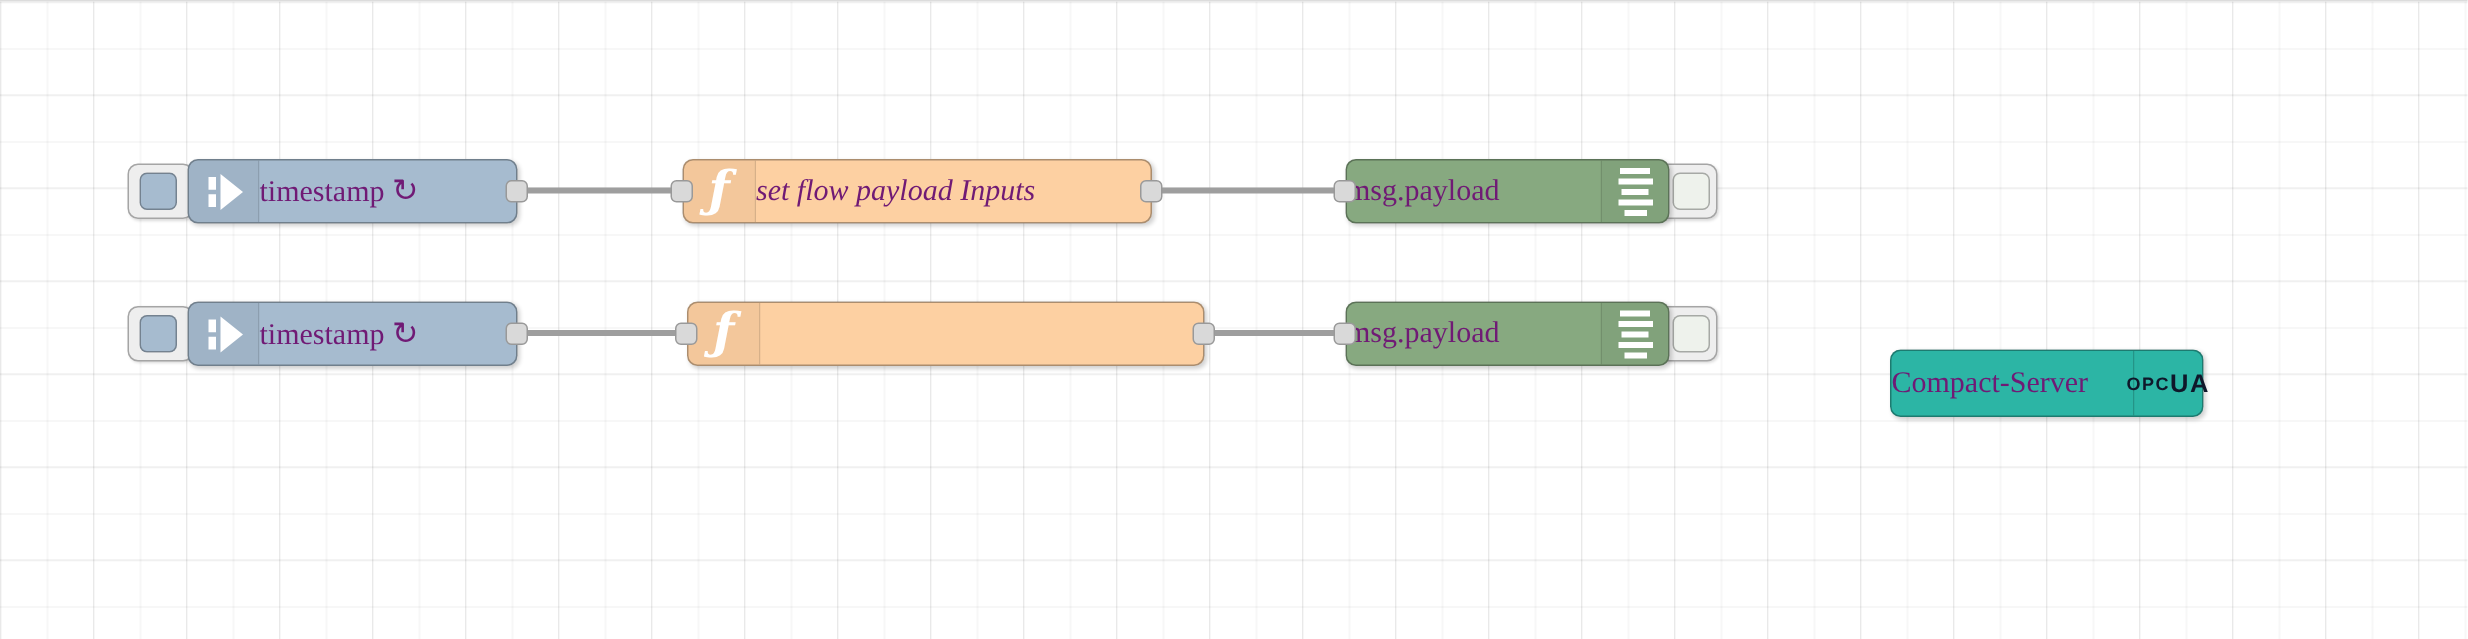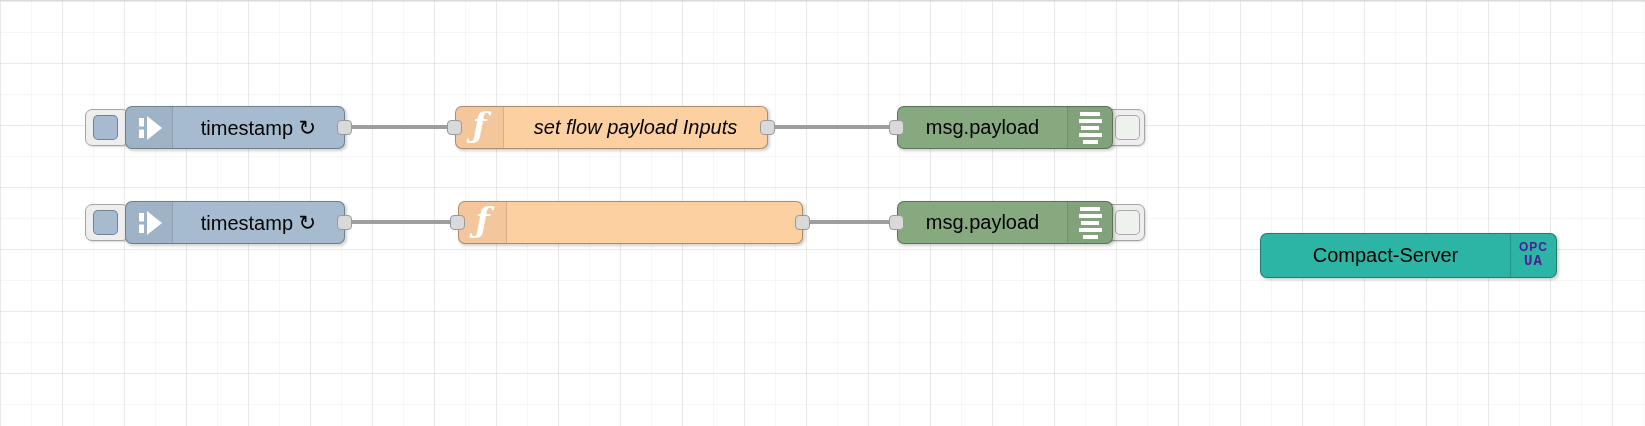--- a/index.html
+++ b/index.html
@@ -49,46 +49,46 @@
   .node.opcua{background:#2cb5a5;height:45px;}
 
   .icon-region{
     flex:none;display:flex;align-items:center;justify-content:center;
     background:rgba(0,0,0,0.04);
   }
   .icon-left{width:47px;border-right:1px solid rgba(0,0,0,0.12);border-radius:6px 0 0 6px;}
   .icon-right{width:45px;border-left:1px solid rgba(0,0,0,0.12);border-radius:0 6px 6px 0;}
 
   .node-label{
-    flex:1;text-align:center;line-height:41px;font-size:20px;color:#000000;
-    white-space:nowrap;overflow:hidden;
+    flex:1;line-height:41px;font-size:20px;color:#701a75;
+    white-space:nowrap;overflow:hidden;font-family:Liberation Serif, serif;
   }
   .node-label.italic{font-style:italic;}
   .repeat-glyph{font-size:21px;}
 
   .fn-glyph{
     font-family:"DejaVu Serif",serif;font-style:italic;font-weight:bold;
     color:#fff;font-size:33px;line-height:33px;transform:translateY(-2px);
   }
 
   .debug-bars{display:flex;flex-direction:column;gap:3px;align-items:center;}
   .debug-bars i{display:block;height:4px;background:#fff;}
   .debug-bars i:nth-child(1){width:20px;}
   .debug-bars i:nth-child(2){width:23px;}
   .debug-bars i:nth-child(3){width:18px;}
   .debug-bars i:nth-child(4){width:23px;}
   .debug-bars i:nth-child(5){width:15px;}
 
   .opcua-badge{
     flex:none;width:46px;border-left:1px solid rgba(0,0,0,0.18);
-    display:flex;flex-direction:column;align-items:center;justify-content:center;
-    color:#4c1d95;font-weight:bold;border-radius:0 6px 6px 0;
+    display:flex;flex-direction:row;align-items:center;justify-content:center;
+    color:#0f172a;font-weight:bold;border-radius:0 6px 6px 0;
   }
   .opcua-badge .l1{font-size:12px;line-height:12px;letter-spacing:1px;}
-  .opcua-badge .l2{font-size:14px;line-height:17px;letter-spacing:1px;font-family:Liberation Mono, monospace;}
+  .opcua-badge .l2{font-size:17px;line-height:17px;letter-spacing:1px;}
 </style>
 </head>
 <body>
 
 <div id="canvas">
 
   <div class="wire" style="left:345px;top:124px;width:110px"></div>
   <div class="wire" style="left:768px;top:124px;width:129px"></div>
   <div class="wire" style="left:345px;top:219px;width:113px"></div>
   <div class="wire" style="left:803px;top:219px;width:94px"></div>
@@ -173,21 +173,21 @@
       <span class="debug-bars">
           <i></i>
           <i></i>
           <i></i>
           <i></i>
           <i></i>
         </span>
     </div>
   </div>
 
-  <div class="node opcua" style="left:1260px;top:232px;width:297px">
+  <div class="node opcua" style="left:1260px;top:232px;width:209px">
     <div class="node-label" style="line-height:43px">Compact-Server</div>
     <div class="opcua-badge">
       <span class="l1">OPC</span>
       <span class="l2">UA</span>
     </div>
   </div>
 
 </div>
 
 </body></html>

